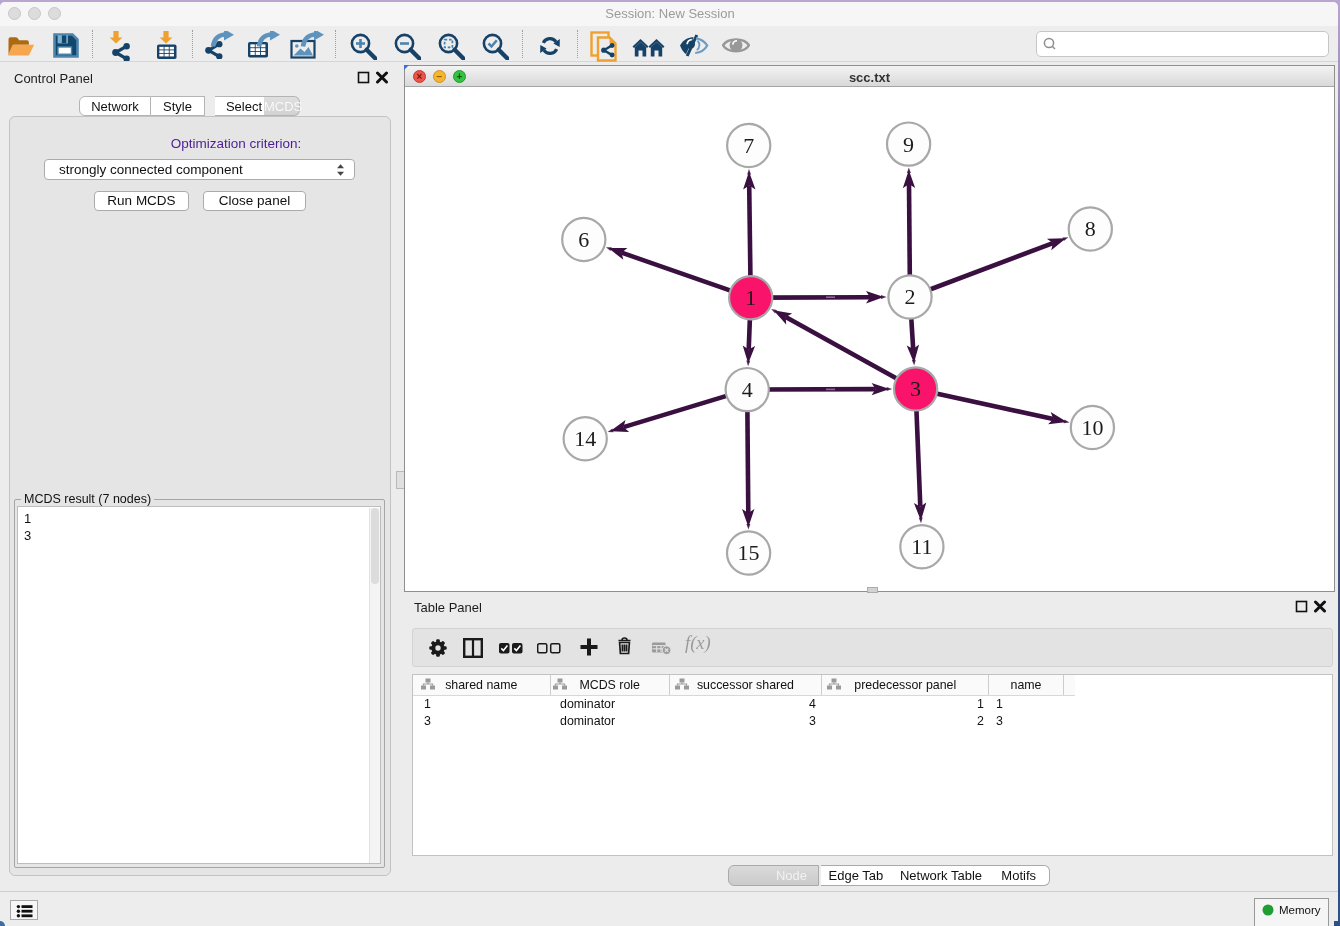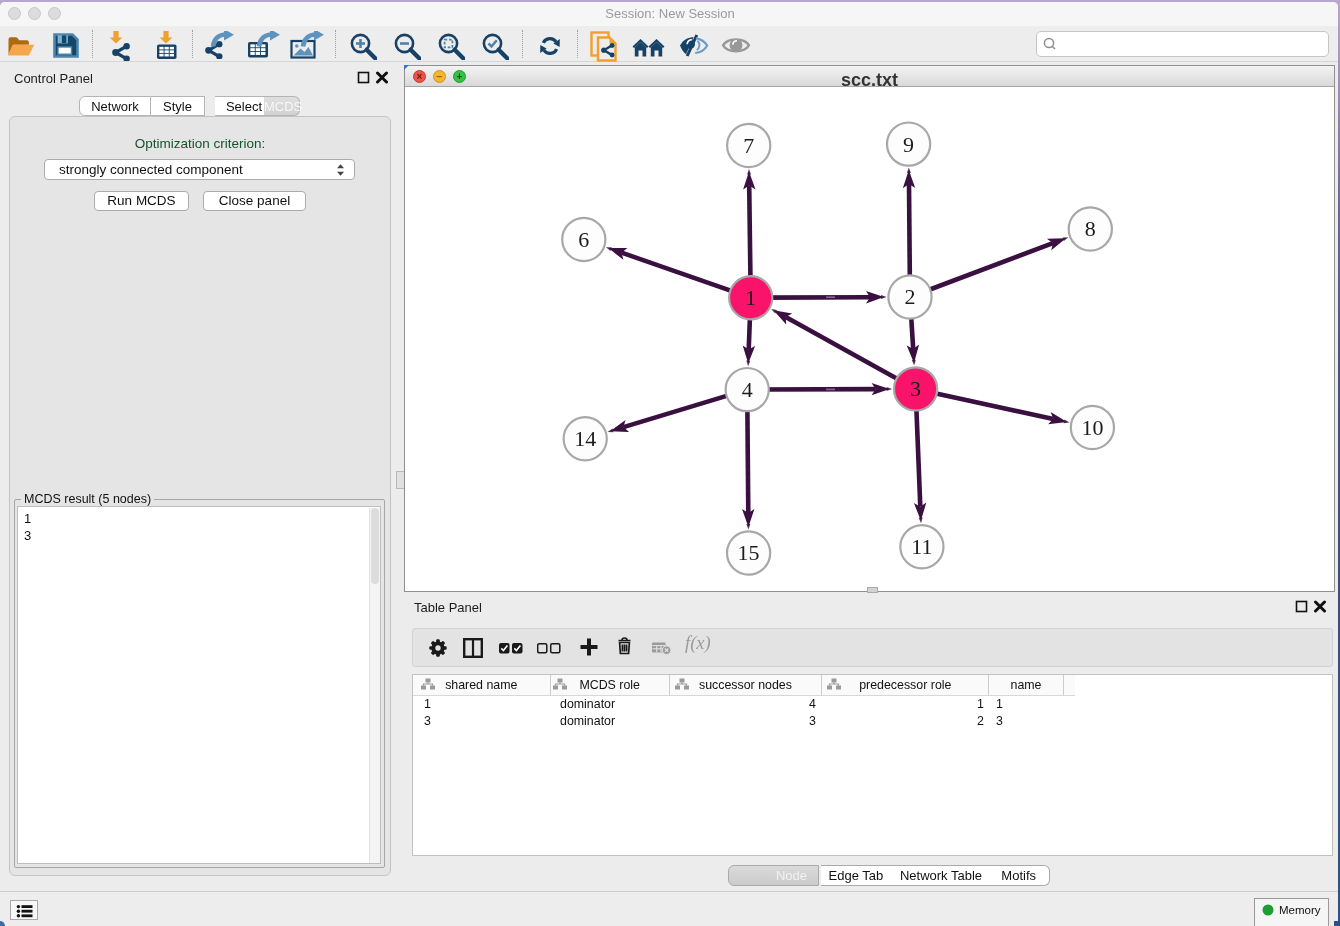--- a/index.html
+++ b/index.html
@@ -9,34 +9,34 @@
 #wtitle{position:absolute;top:4px;left:0;width:1340px;text-align:center;font-size:13px;color:#9b9b9b;}
 #toolbar{position:absolute;left:0;top:26px;width:1338px;height:35px;background:#ededed;border-bottom:1px solid #d6d6d6;}
 .sep{position:absolute;top:4px;height:28px;width:0;border-left:1px dotted #9f9f9f;}
 .tbi{position:absolute;top:0;}
 #searchbox{position:absolute;left:1036px;top:5px;width:293px;height:26px;background:#fff;border:1px solid #c6c6c6;border-radius:5px;box-sizing:border-box;}
 
 #cp-title{position:absolute;left:14px;top:71px;font-size:13px;color:#1c1c1c;}
 .wbtn{position:absolute;}
 .tab{position:absolute;top:96px;height:20px;box-sizing:border-box;background:#fff;border:1px solid #b4b4b4;border-left:none;color:#111;font-size:13px;text-align:center;line-height:19px;}
 #cp-inset{position:absolute;left:9px;top:116px;width:382px;height:760px;background:#e5e5e5;border:1px solid #c3c3c3;border-radius:6px;box-sizing:border-box;}
-#optlabel{position:absolute;left:0;top:136px;width:400px;text-align:center;font-size:13.5px;color:#14532d;}
+#optlabel{position:absolute;left:0;top:136px;width:400px;text-align:center;font-size:13.5px;color:#4c1d95;padding-left:36px;}
 #dropdown{position:absolute;left:44px;top:159px;width:311px;height:21px;background:#fff;border:1px solid #ababab;border-radius:4px;box-sizing:border-box;font-size:13.5px;color:#111;line-height:19px;padding-left:14px;}
 .btn{position:absolute;top:191px;height:20px;background:#fff;border:1px solid #ababab;border-radius:4px;box-sizing:border-box;font-size:13.5px;color:#111;text-align:center;line-height:18px;}
 #grp{position:absolute;left:14px;top:499px;width:371px;height:369px;border:1px solid #a6a6a6;border-radius:2px;box-sizing:border-box;}
 #grplabel{position:absolute;left:21px;top:492px;font-size:12.5px;color:#111;background:#e5e5e5;padding:0 3px;}
 #grplist{position:absolute;left:17px;top:506px;width:364px;height:358px;background:#fff;border:1px solid #bdbdbd;box-sizing:border-box;}
 #grpsb{position:absolute;left:351px;top:1px;width:10px;height:355px;background:#f4f4f4;border-left:1px solid #e2e2e2;}
 #grpsb .thumb{position:absolute;left:1px;top:0px;width:8px;height:76px;background:#dcdcdc;border-radius:4px;}
 .lv{position:absolute;left:6px;font-size:13px;color:#111;}
 
 #net{position:absolute;left:404px;top:65px;width:931px;height:527px;border:1px solid #8f8f8f;background:#fff;box-sizing:border-box;}
 #nethead{position:absolute;left:0;top:0;width:929px;height:20px;background:linear-gradient(#f3f3f3,#d9d9d9);border-bottom:1px solid #a5a5a5;}
 .mtl{position:absolute;top:4px;width:13px;height:13px;border-radius:50%;box-sizing:border-box;font-size:10px;font-weight:700;text-align:center;line-height:11px;}
-#nettitle{position:absolute;top:4px;left:0;width:929px;text-align:center;font-size:18px;font-weight:600;color:#333;}
+#nettitle{position:absolute;top:4px;left:0;width:929px;text-align:center;font-size:13px;font-weight:600;color:#333;}
 #netcorner{position:absolute;left:-1px;top:-1px;width:0;height:0;border-top:5px solid #3b6fd1;border-right:5px solid transparent;}
 #dimple{position:absolute;left:462px;top:521px;width:9px;height:4px;background:#d2d2d2;border:1px solid #ababab;}
 #divhandle{position:absolute;left:396px;top:471px;width:7px;height:16px;background:#e0e0e0;border:1px solid #b9b9b9;}
 
 #tp-title{position:absolute;left:414px;top:600px;font-size:13px;color:#1c1c1c;}
 #tp-toolbar{position:absolute;left:412px;top:628px;width:921px;height:39px;background:#e3e3e3;border:1px solid #d2d2d2;border-radius:3px;box-sizing:border-box;}
 #tbl{position:absolute;left:412px;top:674px;width:921px;height:182px;background:#fff;border:1px solid #c2c2c2;box-sizing:border-box;}
 #tblhead{position:absolute;left:0;top:0;width:662px;height:20px;background:#fafafa;border-bottom:1px solid #d8d8d8;}
 .hcol{position:absolute;top:0;height:20px;border-right:1px solid #cdcdcd;box-sizing:border-box;}
 .hlab{position:absolute;top:3px;width:100%;text-align:center;font-size:12.4px;color:#111;}
@@ -215,21 +215,21 @@
 <div id="optlabel">Optimization criterion:</div>
 <div id="dropdown">strongly connected component
  <svg style="position:absolute;right:8px;top:3px" width="11" height="14">
   <path d="M2 5.2 L5.5 1.2 L9 5.2 Z" fill="#444"></path>
       <path d="M2 8.8 L5.5 12.8 L9 8.8 Z" fill="#444"></path>
     </svg>
 </div>
 <div class="btn" style="left:94px;width:95px;">Run MCDS</div>
 <div class="btn" style="left:203px;width:103px;">Close panel</div>
 <div id="grp"></div>
-<div id="grplabel">MCDS result (5 nodes)</div>
+<div id="grplabel">MCDS result (7 nodes)</div>
 <div id="grplist">
   <div class="lv" style="top:4px">1</div>
   <div class="lv" style="top:21px">3</div>
   <div id="grpsb">
       <div class="thumb"></div>
     </div>
 </div>
 <div id="divhandle"></div>
 
 <div id="net">
@@ -370,24 +370,24 @@
 <div class="abs" style="left:685px;top:633px;width:36px;font-family:'Liberation Serif',serif;font-style:italic;font-size:18.5px;color:#9b9b9b">f(x)</div>
 <div id="tbl">
     <div id="tblhead">
       <div class="hcol" style="left:0px;width:137.6px">
         <div class="hlab">shared name</div>
       </div>
       <div class="hcol" style="left:137.60000000000002px;width:119.2px">
         <div class="hlab">MCDS role</div>
       </div>
       <div class="hcol" style="left:256.79999999999995px;width:152.3px">
-        <div class="hlab">successor nodes</div>
+        <div class="hlab">successor shared</div>
       </div>
       <div class="hcol" style="left:409.1px;width:167.4px">
-        <div class="hlab">predecessor role</div>
+        <div class="hlab">predecessor panel</div>
       </div>
       <div class="hcol" style="left:576.5px;width:74px">
         <div class="hlab">name</div>
       </div>
     </div>
   </div>
 <svg class="abs" style="left:421px;top:678px" width="14" height="12">
     <g fill="#9a9a9a">
       <rect x="4.5" y="0.5" width="5" height="4"></rect>
       <rect x="0" y="7.5" width="5" height="4"></rect>

